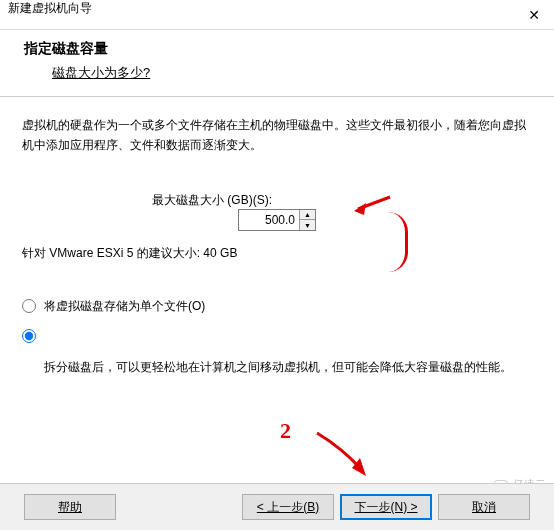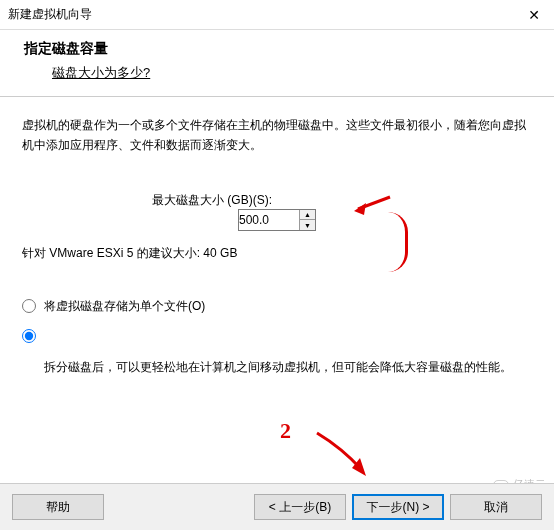--- a/index.html
+++ b/index.html
@@ -1,36 +1,36 @@
 <!DOCTYPE html>
 <html><head>
   <meta charset="utf-8">
   <style>
     * { box-sizing: border-box; margin: 0; padding: 0; }
     body { font-family: "Microsoft YaHei", "SimSun", sans-serif; font-size: 12px; background: #fff; width: 554px; height: 530px; position: relative; overflow: hidden; }
-    .titlebar { display: flex; justify-content: space-between; align-items: center; height: 30px; padding: 0 0 0 8px; border-bottom: 1px solid #ddd; }
+    .titlebar { display: flex; justify-content: space-between; align-items: flex-start; height: 30px; padding: 0 0 0 8px; border-bottom: 1px solid #ddd; }
     .close-btn { width: 40px; height: 30px; display: flex; align-items: center; justify-content: center; font-size: 14px; cursor: pointer; }
     .header { padding: 10px 20px 14px 24px; border-bottom: 1px solid #ccc; }
     .header-title { font-weight: bold; font-size: 14px; margin-bottom: 6px; }
     .header-sub { padding-left: 28px; font-size: 13px; text-decoration: underline; }
     .content { padding: 18px 22px 10px 22px; }
     .desc { line-height: 1.7; margin-bottom: 36px; }
     .size-row { display: flex; align-items: center; margin-bottom: 14px; flex-direction: column; }
     .size-label { width: 250px; }
     .spinner { display: flex; align-items: stretch; border: 1px solid #7a7a7a; height: 22px; width: 78px; }
-    .spinner input { border: none; width: 60px; text-align: left; padding-right: 4px; font-size: 12px; outline: none; }
+    .spinner input { border: none; width: 60px; text-align: right; padding-right: 4px; font-size: 12px; outline: none; }
     .spinner-btns { display: flex; flex-direction: column; width: 16px; border-left: 1px solid #999; }
     .spinner-up, .spinner-down { flex: 1; display: flex; align-items: center; justify-content: center; font-size: 7px; line-height: 1; cursor: pointer; background: #f0f0f0; }
     .spinner-up { border-bottom: 1px solid #999; }
     .rec-size { margin-bottom: 36px; }
     .radio-group { margin-bottom: 14px; }
     .radio-item { display: flex; align-items: center; margin-bottom: 14px; }
     .radio-item input { margin-right: 8px; width: 14px; height: 14px; }
     .split-desc { padding-left: 22px; line-height: 1.7; }
-    .footer { position: absolute; bottom: 0; left: 0; right: 0; border-top: 1px solid #ccc; padding: 10px 12px; display: flex; gap: 6px; background: #f0f0f0; }
+    .footer { position: absolute; bottom: 0; left: 0; right: 0; border-top: 1px solid #ccc; padding: 10px 24px; display: flex; gap: 6px; background: #f0f0f0; text-decoration: underline; }
     .footer-spacer { flex: 1; }
     .btn { min-width: 92px; height: 26px; border: 1px solid #adadad; background: #e1e1e1; font-size: 12px; cursor: pointer; padding: 0 10px; font-family: inherit; }
     .btn.primary { border: 2px solid #0078d7; }
     .watermark { position: absolute; right: 8px; bottom: 38px; opacity: 0.55; font-size: 11px; color: #888; display: flex; align-items: center; gap: 4px; }
     .watermark-icon { width: 16px; height: 10px; border: 1px solid #aaa; border-radius: 6px; display: inline-block; position: relative; }
     .annotation { position: absolute; pointer-events: none; }
     .arrow1 { left: 352px; top: 195px; color: #d00; }
     .curve1 { position: absolute; left: 388px; top: 212px; width: 20px; height: 60px; border-right: 3px solid #d00; border-radius: 0 20px 20px 0; }
     .num2 { position: absolute; left: 280px; top: 418px; color: #d00; font-size: 22px; font-weight: bold; font-family: cursive; }
     .arrow2 { position: absolute; left: 312px; top: 428px; width: 60px; height: 50px; }

